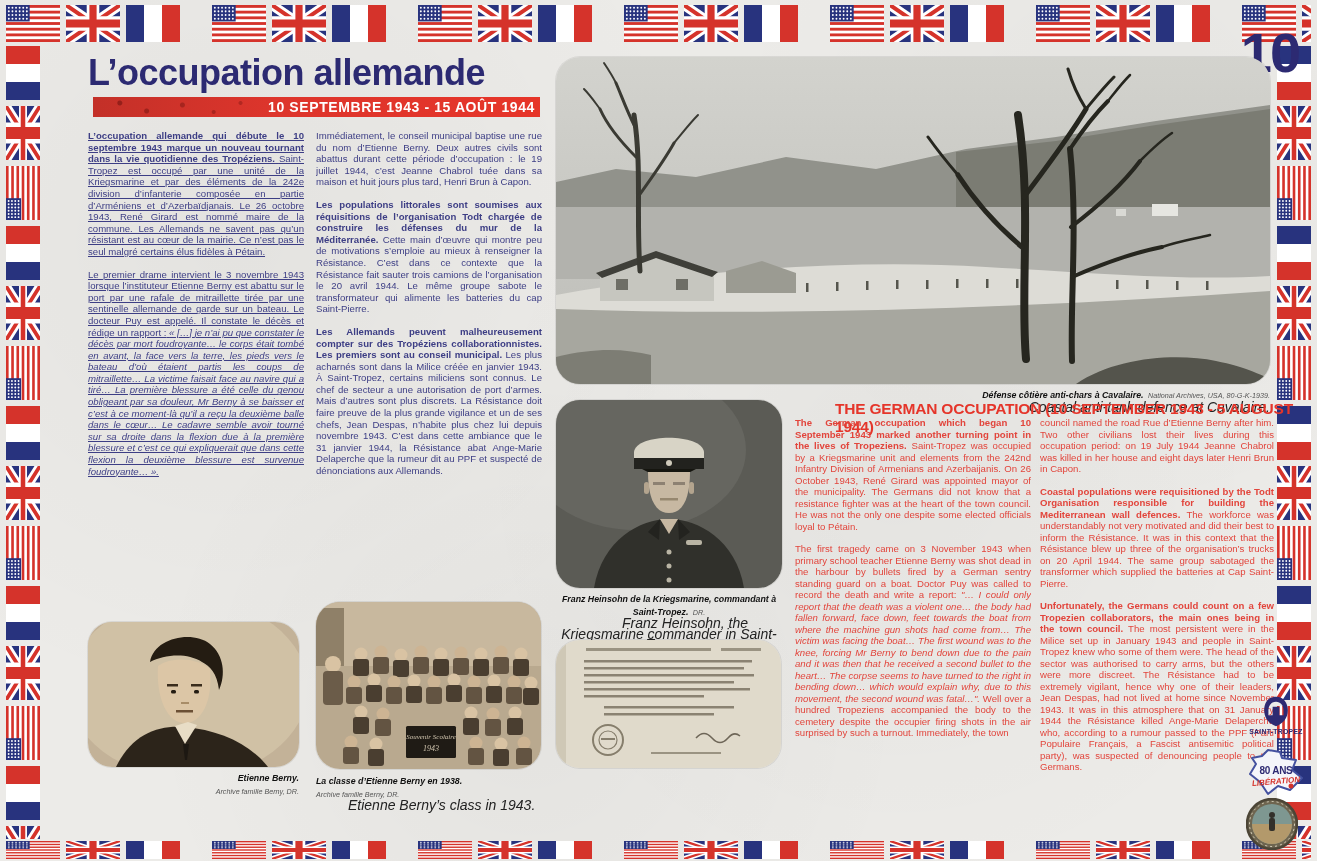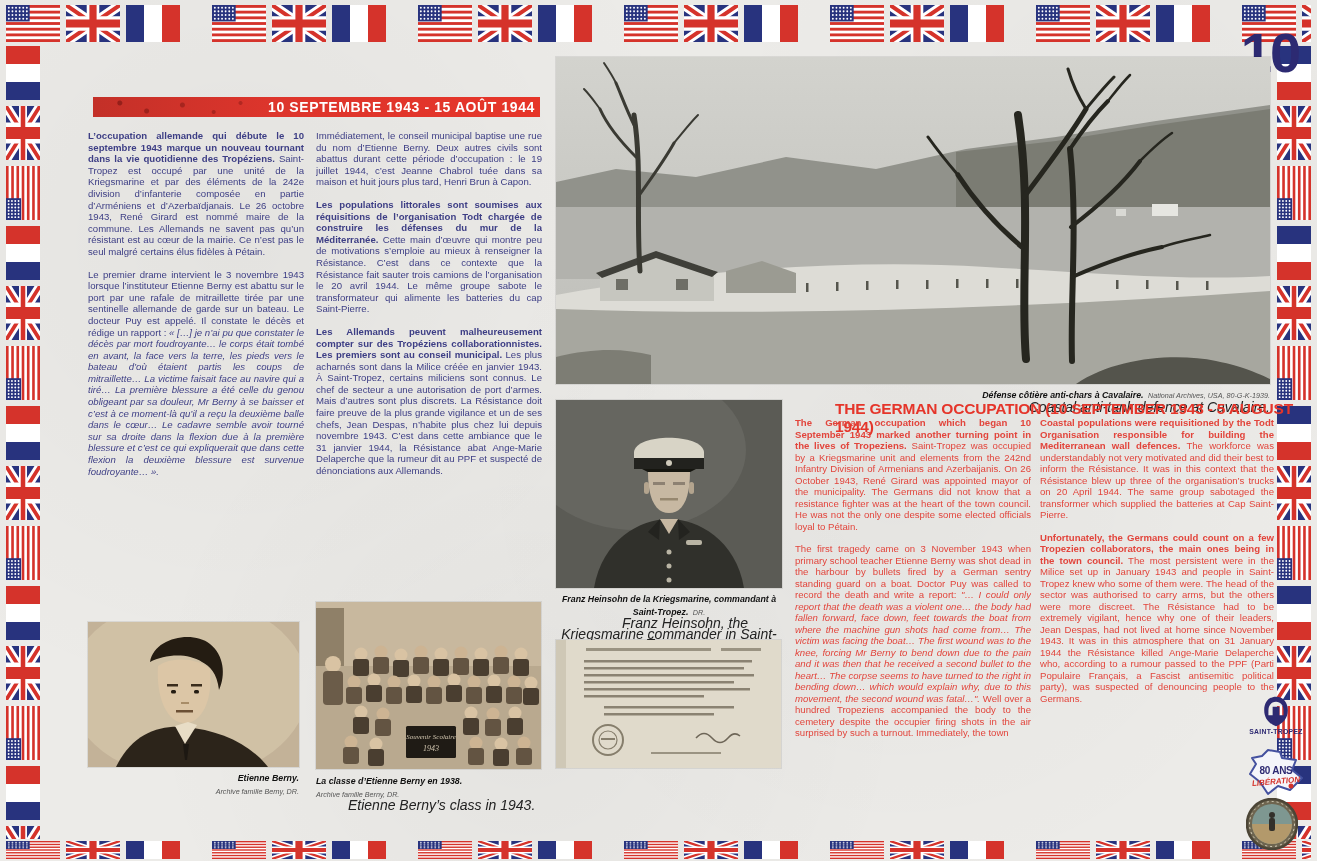--- a/index.html
+++ b/index.html
@@ -38,31 +38,31 @@
   .date-banner::before{
     content:""; position:absolute; inset:0;
     background-image: radial-gradient(circle at 6% 30%, rgba(90,10,8,.45) 0 2px, transparent 3px),
       radial-gradient(circle at 12% 70%, rgba(90,10,8,.4) 0 2px, transparent 3px),
       radial-gradient(circle at 20% 40%, rgba(90,10,8,.35) 0 2px, transparent 3px),
       radial-gradient(circle at 27% 75%, rgba(90,10,8,.35) 0 1.5px, transparent 2.5px),
       radial-gradient(circle at 33% 30%, rgba(90,10,8,.3) 0 1.5px, transparent 2.5px);
   }
   
   .fr-col { position:absolute; top:130px; font-size:9.6px; line-height:11.6px; color:#3d3e85; text-align:justify; overflow:hidden; }
-  .fr-col-1 { left:88px; width:216px; height:482px; }
+  .fr-col-1 { left:88px; width:216px; height:482px;text-decoration:underline; }
   .fr-col-2 { left:316px; width:226px; height:482px; }
   .en-col { position:absolute; top:417px; font-size:9.6px; line-height:11.5px; color:#e2453c; text-align:justify; overflow:hidden; }
   .en-col-1 { left:795px; width:236px; height:420px; }
   .en-col-2 { left:1040px; width:234px; height:420px; }
   .p { margin-bottom:11px; }
   .lead { font-weight:700; }
   .quote { font-style:italic; }
   .en-heading { position:absolute; left:795px; top:400px; width:480px; font-size:15.5px; font-weight:700; letter-spacing:-0.2px; color:#e5352a;margin-left:40px; }
   
-  .photo { position:absolute; overflow:hidden; box-shadow:0 0 0 1px rgba(0,0,0,0.08); }
+  .photo { position:absolute; overflow:hidden; box-shadow:0 0 0 1px rgba(0,0,0,0.08);border-radius:24px; }
   .photo svg { width:100%; height:100%; display:block; }
   .photo-cavalaire { left:556px; top:57px; width:714px; height:327px; }
   .photo-heinsohn { left:556px; top:400px; width:226px; height:188px; }
   .photo-berny { left:88px; top:622px; width:211px; height:145px; }
   .photo-class { left:316px; top:602px; width:225px; height:167px; }
   .photo-telegram { left:556px; top:640px; width:225px; height:128px; }
   
   .caption { position:absolute; color:#1c1c1c; }
   .cap-fr { font-size:8.8px; font-weight:700; font-style:italic; color:#111; }
   .cap-credit { font-size:7.2px; font-style:italic; color:#555; }
@@ -1288,20 +1288,21 @@
           <path d="M0,0 60,36 M60,0 0,36" stroke="#fff" stroke-width="10"></path>
           <path d="M0,0 60,36 M60,0 0,36" stroke="#d5332b" stroke-width="4"></path>
           <path d="M30,0 V36 M0,18 H60" stroke="#fff" stroke-width="14"></path>
           <path d="M30,0 V36 M0,18 H60" stroke="#d5332b" stroke-width="8"></path>
         </svg>
       </div>
     </div>
 
   <div class="page-number">10</div>
 
+  <h1 class="title">L’occupation allemande</h1>
   <div class="date-banner">
     <span>10 SEPTEMBRE 1943 - 15 AOÛT 1944</span>
   </div>
 
   <div class="fr-col fr-col-1">
     <p class="p"><span class="lead">L’occupation allemande qui débute le 10 septembre 1943 marque un nouveau tournant dans la vie quotidienne des Tropéziens.</span> <span>Saint-Tropez est occupé par une unité de la Kriegsmarine et par des éléments de la 242e division d’infanterie composée en partie d’Arméniens et d’Azerbaïdjanais. Le 26 octobre 1943, René Girard est nommé maire de la commune. Les Allemands ne savent pas qu’un résistant est au cœur de la mairie. Ce n’est pas le seul malgré certains élus fidèles à Pétain.</span></p>
     <p class="p"><span>Le premier drame intervient le 3 novembre 1943 lorsque l’instituteur Etienne Berny est abattu sur le port par une rafale de mitraillette tirée par une sentinelle allemande de garde sur un bateau. Le docteur Puy est appelé. Il constate le décès et rédige un rapport :</span> <span class="quote">« […] je n’ai pu que constater le décès par mort foudroyante… le corps était tombé en avant, la face vers la terre, les pieds vers le bateau d’où étaient partis les coups de mitraillette… La victime faisait face au navire qui a tiré… La première blessure a été celle du genou obligeant par sa douleur, Mr Berny à se baisser et c’est à ce moment-là qu’il a reçu la deuxième balle dans le cœur… Le cadavre semble avoir tourné sur sa droite dans la flexion due à la première blessure et c’est ce qui expliquerait que dans cette flexion la deuxième blessure est survenue foudroyante… ».</span></p>
   </div>
 
   <div class="fr-col fr-col-2">
@@ -1370,20 +1371,21 @@
   </div>
 
   <div class="en-heading">THE GERMAN OCCUPATION (10 SEPTEMBER 1943 - 5 AUGUST 1944)</div>
 
   <div class="en-col en-col-1">
     <p class="p"><span class="lead">The German occupation which began 10 September 1943 marked another turning point in the lives of Tropeziens.</span> <span>Saint-Tropez was occupied by a Kriegsmarine unit and elements from the 242nd Infantry Division of Armenians and Azerbaijanis. On 26 October 1943, René Girard was appointed mayor of the municipality. The Germans did not know that a resistance fighter was at the heart of the town council. He was not the only one despite some elected officials loyal to Pétain.</span></p>
     <p class="p"><span>The first tragedy came on 3 November 1943 when primary school teacher Etienne Berny was shot dead in the harbour by bullets fired by a German sentry standing guard on a boat. Doctor Puy was called to record the death and write a report:</span> <span class="quote">"… I could only report that the death was a violent one… the body had fallen forward, face down, feet towards the boat from where the machine gun shots had come from… The victim was facing the boat… The first wound was to the knee, forcing Mr Berny to bend down due to the pain and it was then that he received a second bullet to the heart… The corpse seems to have turned to the right in bending down… which would explain why, due to this movement, the second wound was fatal…".</span> <span>Well over a hundred Tropeziens accompanied the body to the cemetery despite the occupier firing shots in the air surprised by such a turnout. Immediately, the town</span></p>
   </div>
 
   <div class="en-col en-col-2">
+    <p class="p"><span>council named the road Rue d’Etienne Berny after him. Two other civilians lost their lives during this occupation period: on 19 July 1944 Jeanne Chabrol was killed in her house and eight days later Henri Brun in Capon.</span></p>
     <p class="p"><span class="lead">Coastal populations were requisitioned by the Todt Organisation responsible for building the Mediterranean wall defences.</span> <span>The workforce was understandably not very motivated and did their best to inform the Résistance. It was in this context that the Résistance blew up three of the organisation’s trucks on 20 April 1944. The same group sabotaged the transformer which supplied the batteries at Cap Saint-Pierre.</span></p>
     <p class="p"><span class="lead">Unfortunately, the Germans could count on a few Tropezien collaborators, the main ones being in the town council.</span> <span>The most persistent were in the Milice set up in January 1943 and people in Saint-Tropez knew who some of them were. The head of the sector was authorised to carry arms, but the others were more discreet. The Résistance had to be extremely vigilant, hence why one of their leaders, Jean Despas, had not lived at home since November 1943. It was in this atmosphere that on 31 January 1944 the Résistance killed Ange-Marie Delaperche who, according to a rumour passed to the PPF (Parti Populaire Français, a Fascist antisemitic political party), was suspected of denouncing people to the Germans.</span></p>
   </div>
 
   <div class="photo photo-heinsohn">
     <svg viewBox="0 0 226 188" preserveAspectRatio="none">
       <rect width="226" height="188" fill="#5b5b55"></rect>
       <ellipse cx="80" cy="50" rx="110" ry="80" fill="#70706a" opacity="0.55"></ellipse>
       <path d="M78,52 C80,33 146,33 148,52 L148,60 L78,60 Z" fill="#d8d4c6"></path>
       <rect x="78" y="58" width="70" height="11" fill="#22221e"></rect>

